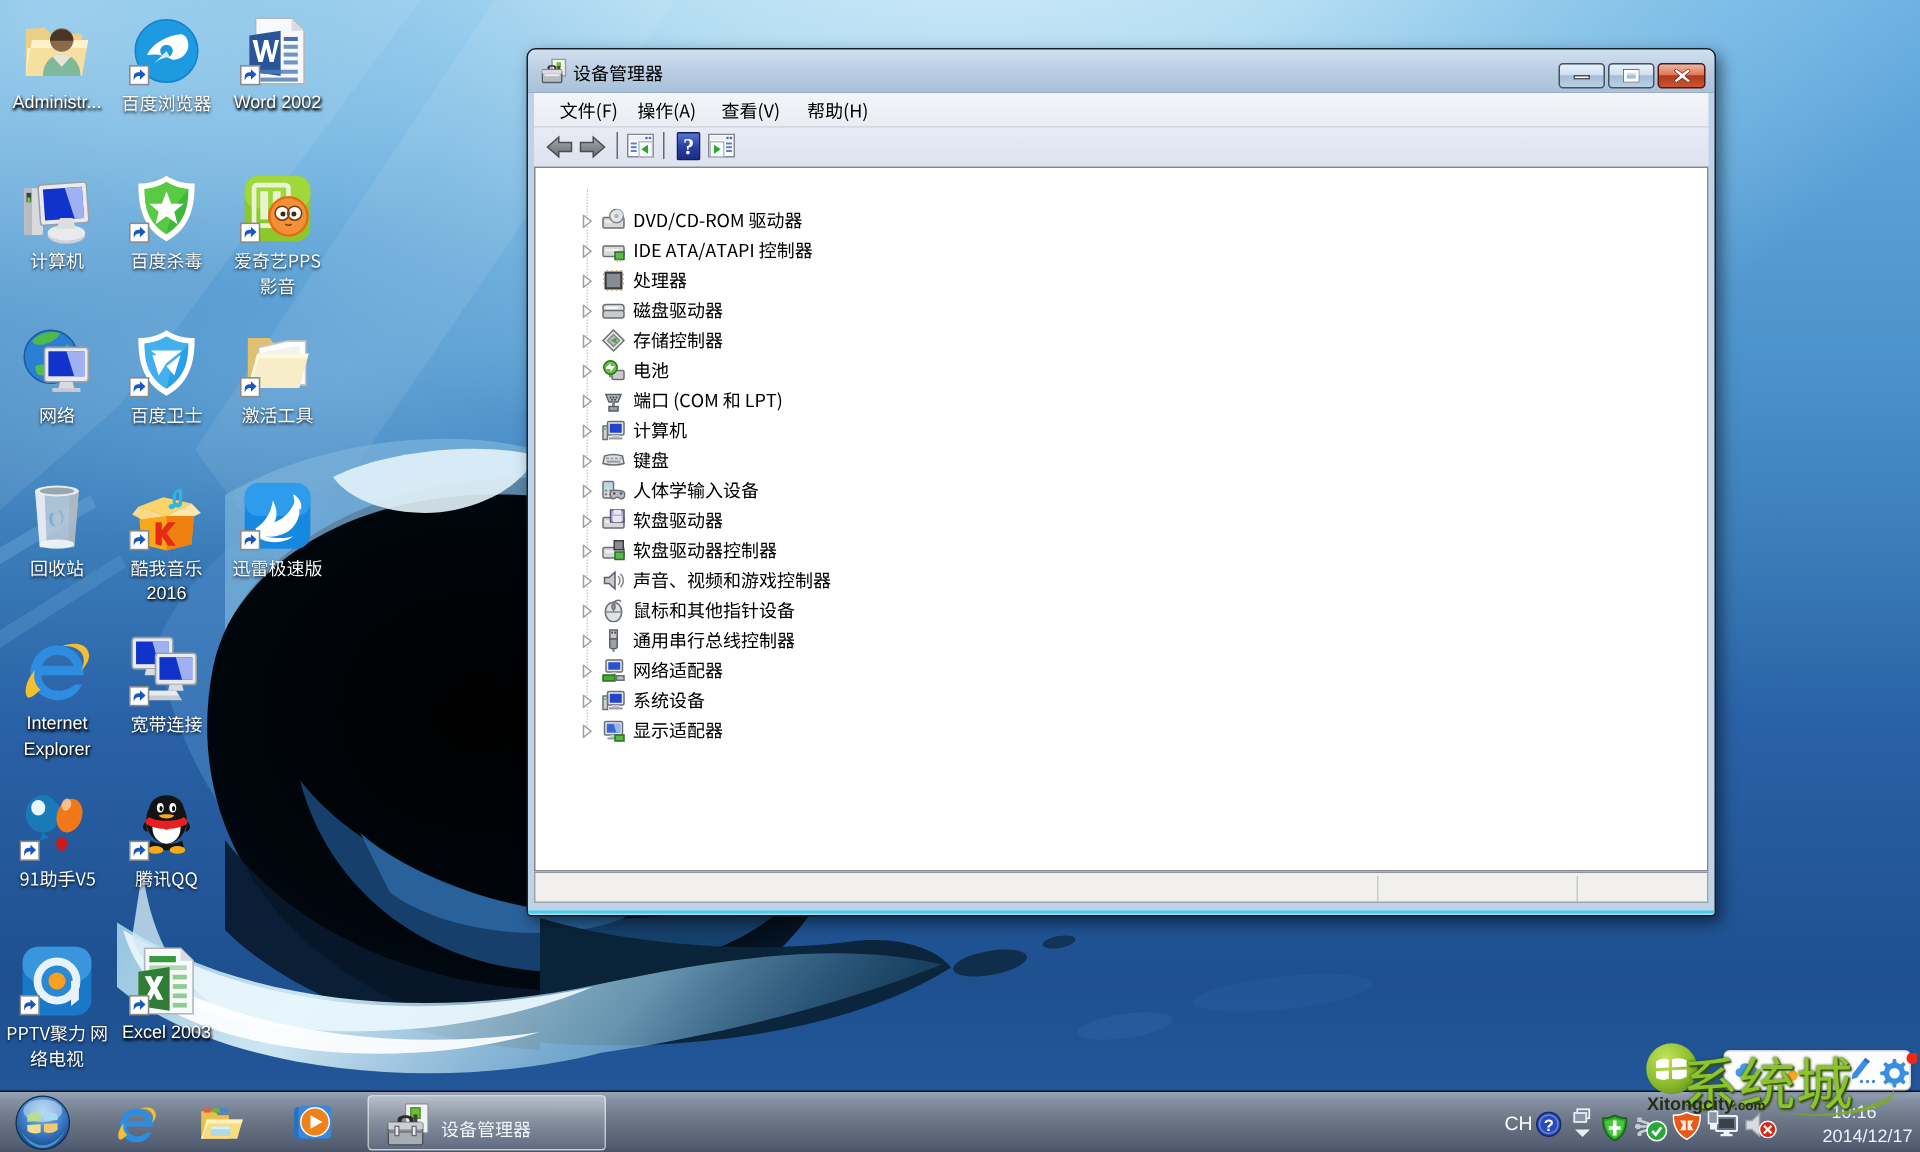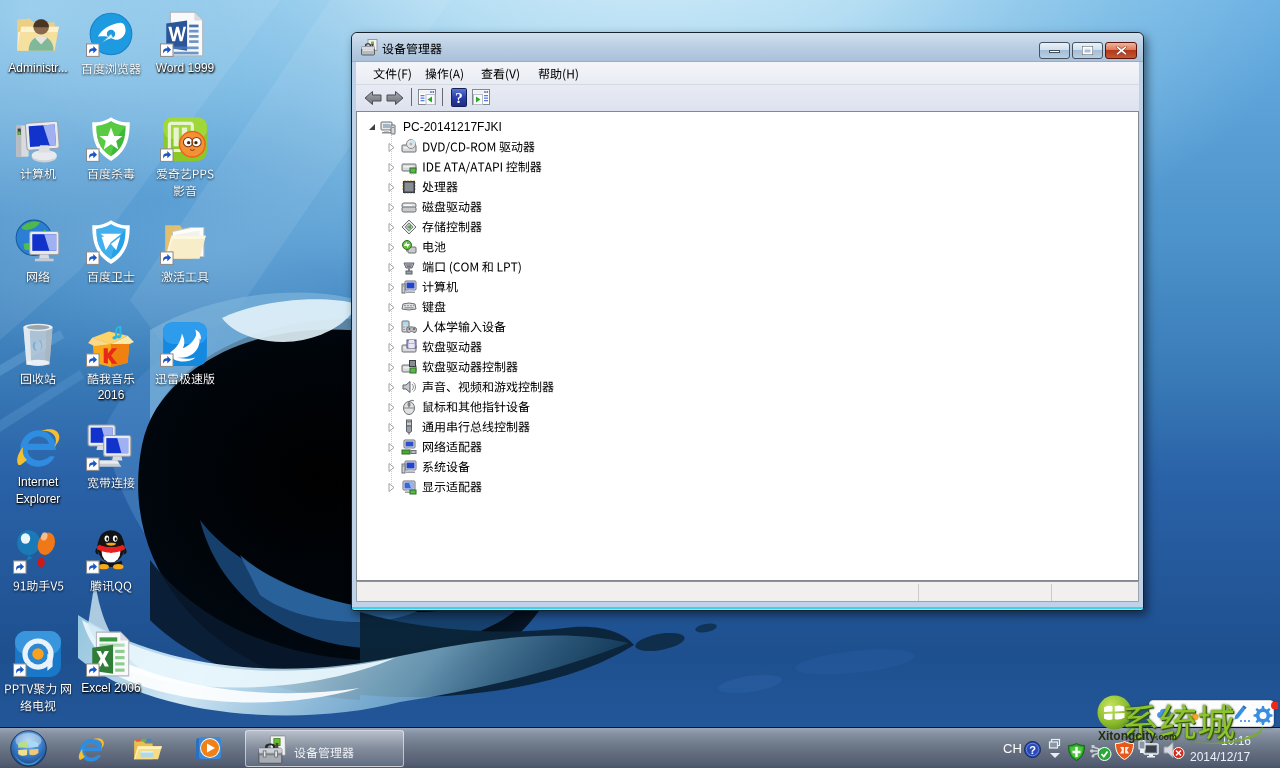--- a/index.html
+++ b/index.html
@@ -444,35 +444,35 @@
 <rect x="13" y="8" width="17" height="4" fill="#3a9840"></rect>
     <rect x="13" y="14" width="24" height="3" fill="#8fcc90" opacity="0.7"></rect>
 <path d="M6,18 L26,15 26,43 6,40 Z" fill="#2f7d36"></path>
 <path d="M10,21 L14,21 16,25 18,21 22,21 18,28.5 22,36 18,36 16,32 14,36 10,36 14,28.5 Z" fill="#fff"></path>
 <rect x="28" y="20" width="9" height="3" fill="#8fcc90"></rect>
     <rect x="28" y="26" width="9" height="3" fill="#8fcc90"></rect>
 <rect x="28" y="32" width="9" height="3" fill="#8fcc90"></rect>
     <rect x="28" y="38" width="9" height="3" fill="#8fcc90"></rect>
     <use href="#sc" x="0" y="33"></use>
   </svg>
-<div class="abs lbl" style="left:31px;top:681px">Excel 2006</div>
+<div class="abs lbl" style="left:31px;top:681px">Excel 2003</div>
 <svg class="abs" style="left:160px;top:9px" width="50" height="50" viewBox="0 0 48 48">
     <path d="M10,3 L33,3 41,11 41,45 10,45 Z" fill="#f8f9fa" stroke="#b0b6bc"></path>
 <path d="M33,3 L41,11 33,11 Z" fill="#d8dce0"></path>
 <path d="M6,14 L26,11 26,40 6,37 Z" fill="#2a5699"></path>
 <path d="M8,17 L11,17 13,27 15.5,17 18,17 20.5,27 22.5,17 25,17 21.5,31 19,31 16.8,22 14.5,31 11.8,31 Z" fill="#fff"></path>
 <rect x="28" y="15" width="9" height="2.6" fill="#2a5699" opacity="0.85"></rect>
     <rect x="28" y="20" width="9" height="2.6" fill="#4a7ab8" opacity="0.8"></rect>
 <rect x="28" y="25" width="9" height="2.6" fill="#4a7ab8" opacity="0.8"></rect>
     <rect x="28" y="30" width="9" height="2.6" fill="#4a7ab8" opacity="0.8"></rect>
 <rect x="13" y="36" width="24" height="2.6" fill="#4a7ab8" opacity="0.8"></rect>
     <rect x="13" y="41" width="24" height="2.6" fill="#4a7ab8" opacity="0.8"></rect>
     <use href="#sc" x="0" y="33"></use>
   </svg>
-<div class="abs lbl" style="left:105px;top:61px">Word 1999</div>
+<div class="abs lbl" style="left:105px;top:61px">Word 2002</div>
 <svg class="abs" style="left:160px;top:114px" width="50" height="50" viewBox="0 0 48 48">
     <rect x="3" y="3" width="42" height="42" rx="9" fill="#8cc828"></rect>
 <rect x="3" y="3" width="42" height="21" rx="9" fill="#a0d83c"></rect>
 <rect x="9" y="9" width="22" height="26" rx="2" fill="none" stroke="#e8f4d0" stroke-width="3"></rect>
 <rect x="13" y="13" width="5" height="18" fill="#e8f4d0"></rect>
     <rect x="21" y="13" width="5" height="18" fill="#e8f4d0"></rect>
 <circle cx="31" cy="29" r="13" fill="#e86818"></circle>
     <circle cx="31" cy="29" r="11.5" fill="#f49038"></circle>
 <circle cx="27" cy="27" r="4.5" fill="#fff"></circle>
     <circle cx="35" cy="27" r="4.5" fill="#fff"></circle>
@@ -645,34 +645,20 @@
           <rect x="12" y="6" width="4" height="1.3"></rect>
           <rect x="12" y="8.5" width="4" height="1.3"></rect>
           <rect x="12" y="11" width="4" height="1.3"></rect>
         </g>
         <rect x="1.5" y="5.5" width="9" height="10" fill="#fafbfc" stroke="#b8bcc4"></rect>
         <path d="M4,7.5 L8.5,10.5 4,13.5 Z" fill="#28a828"></path>
       </svg>
 </div>
     <div id="treebox">
       <div class="abs" style="left:34px;top:14px;width:1px;height:360px;border-left:1px dotted #cdcdcd"></div>
-      <div class="abs" style="left:0;top:5px;width:780px;height:20px">
-        <svg class="abs" style="left:11px;top:6px" width="9" height="9" viewBox="0 0 9 9">
-          <path d="M7,1 L7,7 1,7 Z" fill="#404040"></path>
-        </svg>
-        <svg class="abs" style="left:23px;top:2px" width="16" height="16" viewBox="0 0 16 16">
-          <rect x="1" y="3" width="11" height="8" rx="1" fill="#e8e9ea" stroke="#6a6f75"></rect>
-          <rect x="3" y="5" width="7" height="4" fill="#9fb6c8"></rect>
-<rect x="4" y="11" width="5" height="2" fill="#c8cacc"></rect>
-          <rect x="2" y="13" width="9" height="1.5" fill="#8a8f94"></rect>
-<rect x="11" y="6" width="4" height="9" rx="0.5" fill="#d8d9da" stroke="#6a6f75"></rect>
-          <rect x="12" y="8" width="2" height="1" fill="#50c040"></rect>
-        </svg>
-        <div class="abs trt" style="left:46px;top:3px">PC-20141217FJKI</div>
-      </div>
       <div class="abs" style="left:0;top:25px;width:780px;height:20px">
         <svg class="abs" style="left:30px;top:5.5px" width="9" height="9" viewBox="0 0 9 9">
           <path d="M2,0.5 L7,4.5 2,8.5 Z" fill="#fff" stroke="#a0a0a0"></path>
         </svg>
         <svg class="abs" style="left:44px;top:2px" width="16" height="16" viewBox="0 0 16 16">
           <rect x="1" y="6" width="14" height="7" rx="1" fill="#d8d9da" stroke="#6a6f75"></rect>
           <rect x="2.5" y="8" width="9" height="1.5" fill="#f2f2f2"></rect>
 <circle cx="10" cy="5" r="4.5" fill="#e8e8e8" stroke="#888"></circle>
           <circle cx="10" cy="5" r="1.5" fill="#b0b4b8"></circle>
           <path d="M10,0.5 A4.5,4.5 0 0 1 14.5,5 L12,5 A2,2 0 0 0 10,3 Z" fill="#c8e8f4"></path>
@@ -1200,21 +1186,21 @@
 <rect x="1" y="1" width="6" height="8" fill="#8a95a5" stroke="#eef2f6"></rect>
       <path d="M2.5,1 L2.5,-1 M5.5,1 L5.5,-1" stroke="#eef2f6"></path>
       <rect x="2" y="9" width="4" height="4" fill="#eef2f6"></rect>
     </svg>
     <svg class="abs" style="left:1163px;top:13px" width="22" height="18" viewBox="0 0 22 18">
 <path d="M1,6 L5,6 10,1.5 10,16.5 5,12 1,12 Z" fill="#d8dce2" stroke="#9aa0a8"></path>
 <circle cx="15.5" cy="12" r="5.5" fill="#d82818" stroke="#fff"></circle>
       <path d="M13,9.5 L18,14.5 M18,9.5 L13,14.5" stroke="#fff" stroke-width="1.6"></path>
     </svg>
     <div class="abs clk" style="left:1205px;top:6px;width:62px;text-align:center">10:16</div>
-    <div class="abs clk" style="left:1190px;top:22px;width:85px;text-align:left">2014/12/17</div>
+    <div class="abs clk" style="left:1190px;top:22px;width:85px;text-align:right">2014/12/17</div>
   </div>
 <div class="abs" style="left:1149px;top:700px;width:125px;height:27px;background:#fdfdfd;border:1px solid #d0d4d8;border-radius:4px;box-shadow:0 1px 3px rgba(0,0,0,0.3)"></div>
 <svg class="abs" style="left:1152px;top:702px" width="126" height="24" viewBox="0 0 126 24">
 <path d="M8,16 C4,16 4,10 8,10 C8,6 14,6 15,9 C19,8 21,12 18,14 L18,16 Z" fill="#4a96e8"></path>
 <circle cx="43" cy="15" r="3.5" fill="#f8a820"></circle>
 <g transform="translate(80,2)">
       <path d="M3,12 L10,3 13,5.5 6,14.5 2.5,15.5 Z" fill="#3a8ee0"></path>
       <path d="M10,3 L11.5,1.2 14.7,3.5 13,5.5 Z" fill="#2a72c0"></path>
       <circle cx="9" cy="17" r="1.1" fill="#3a8ee0"></circle>
       <circle cx="13" cy="17" r="1.1" fill="#3a8ee0"></circle>

